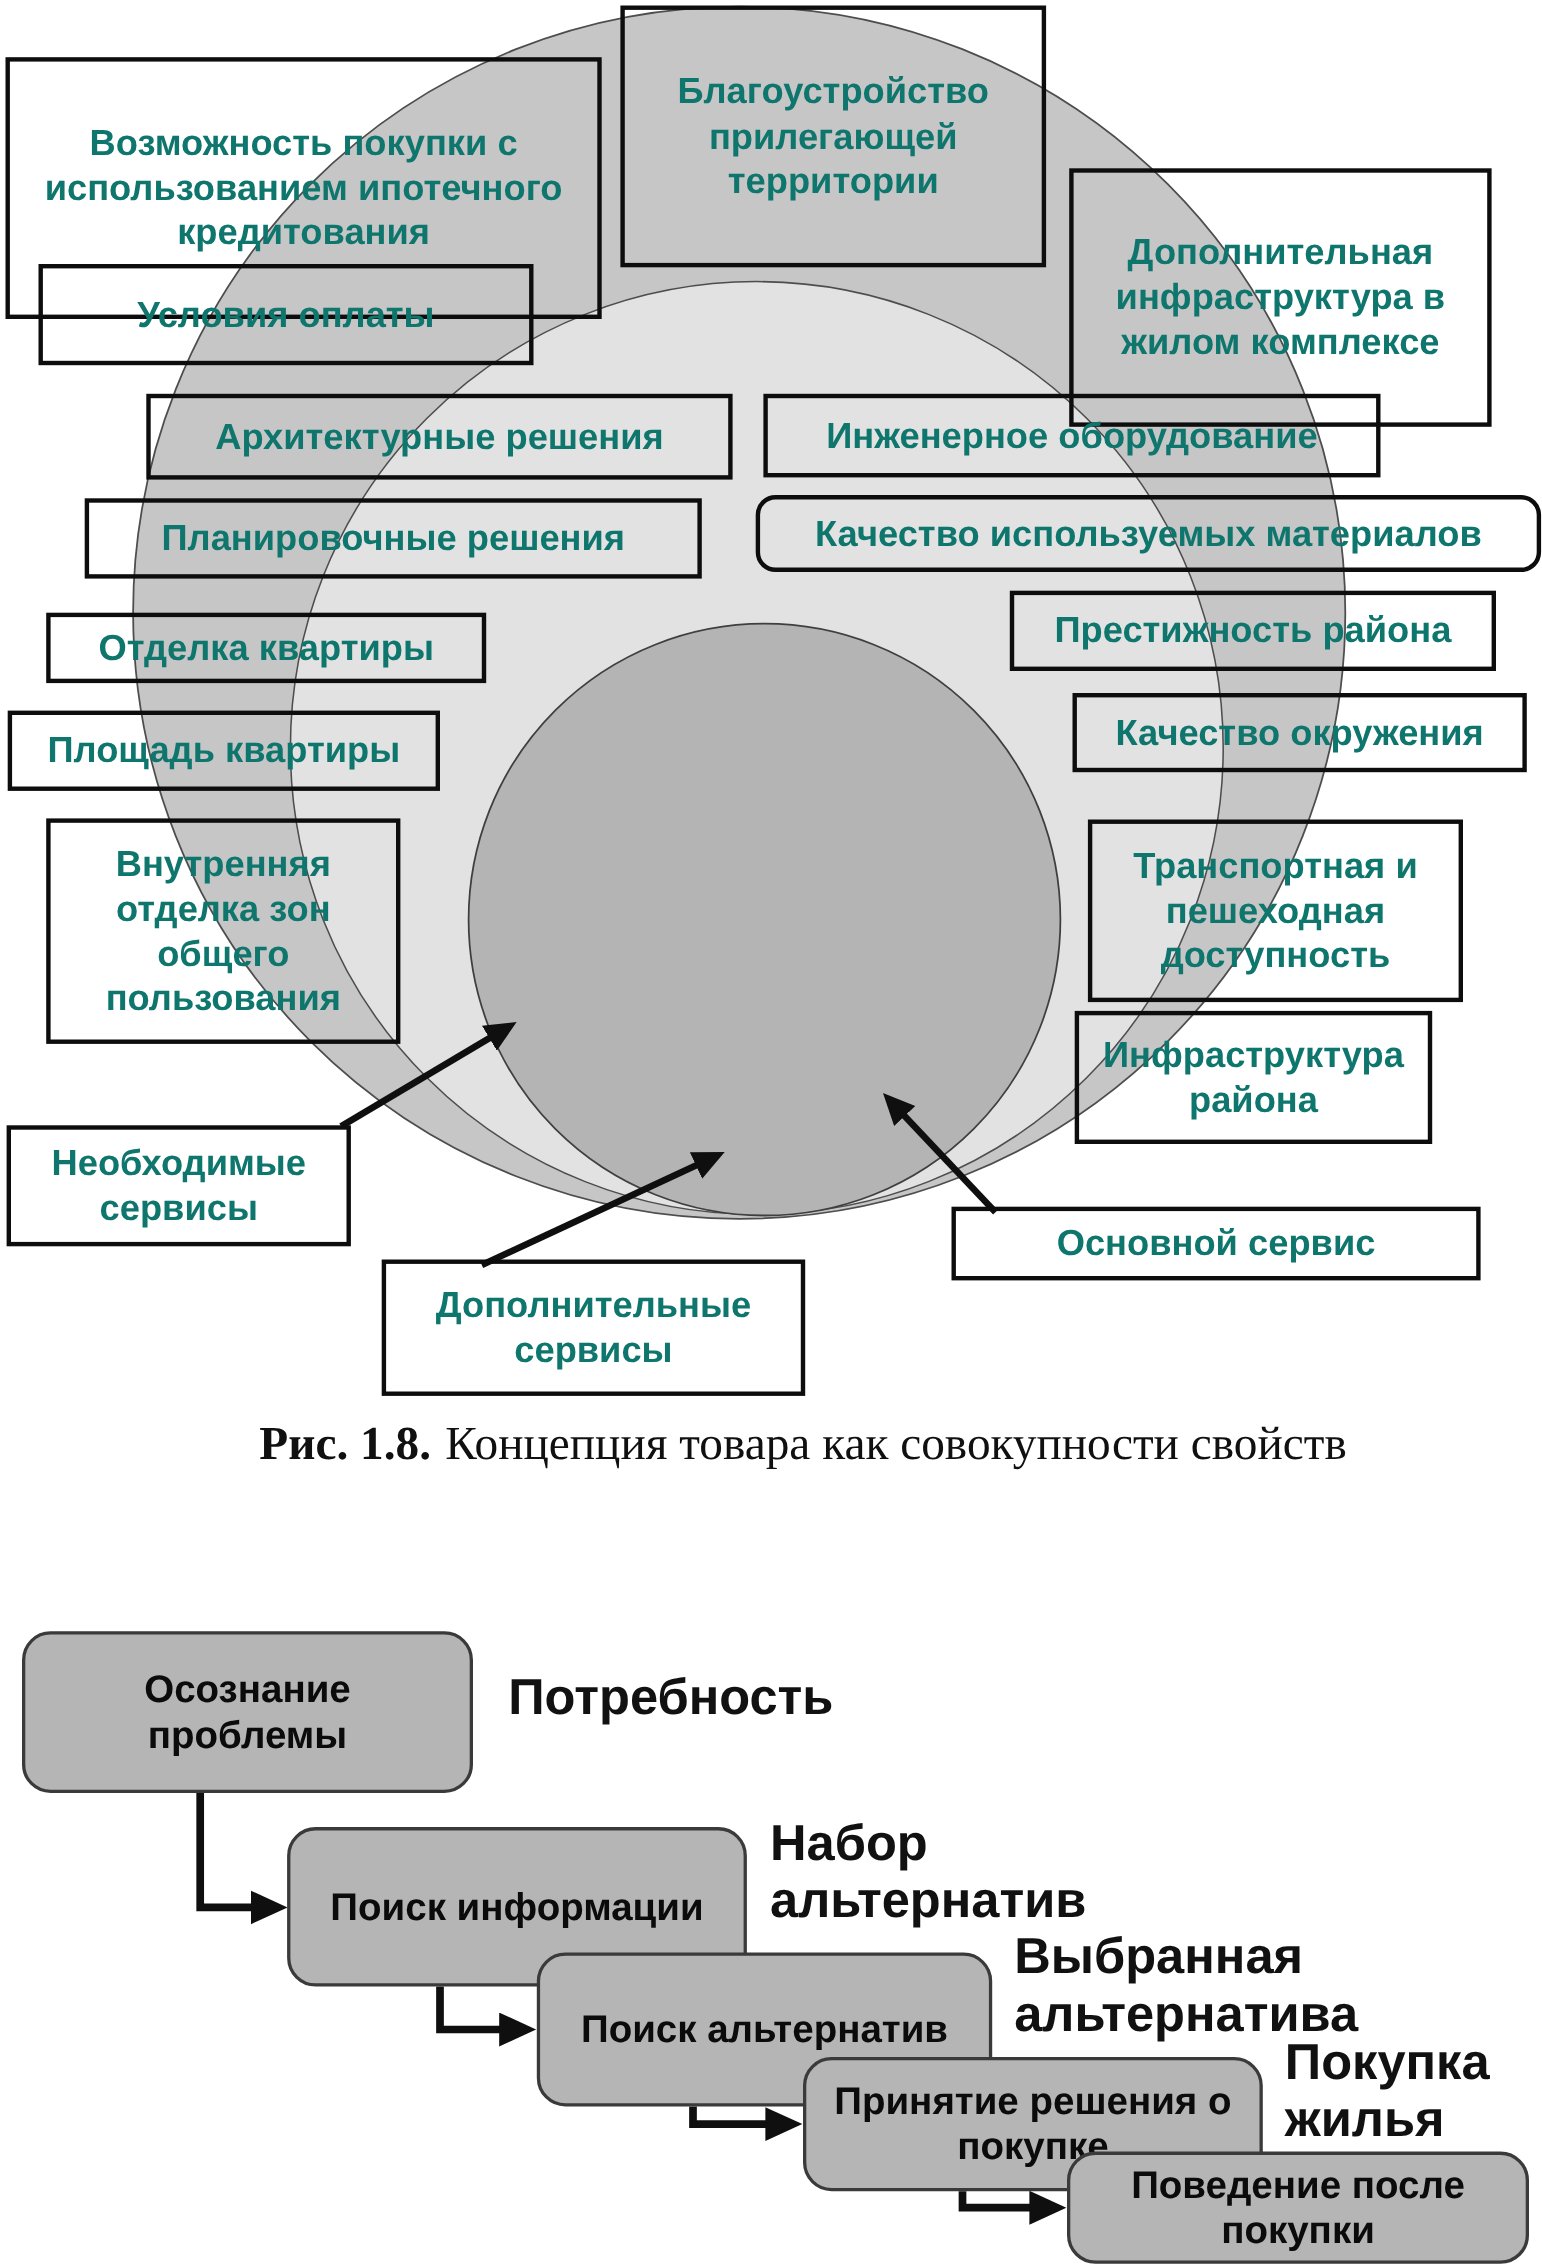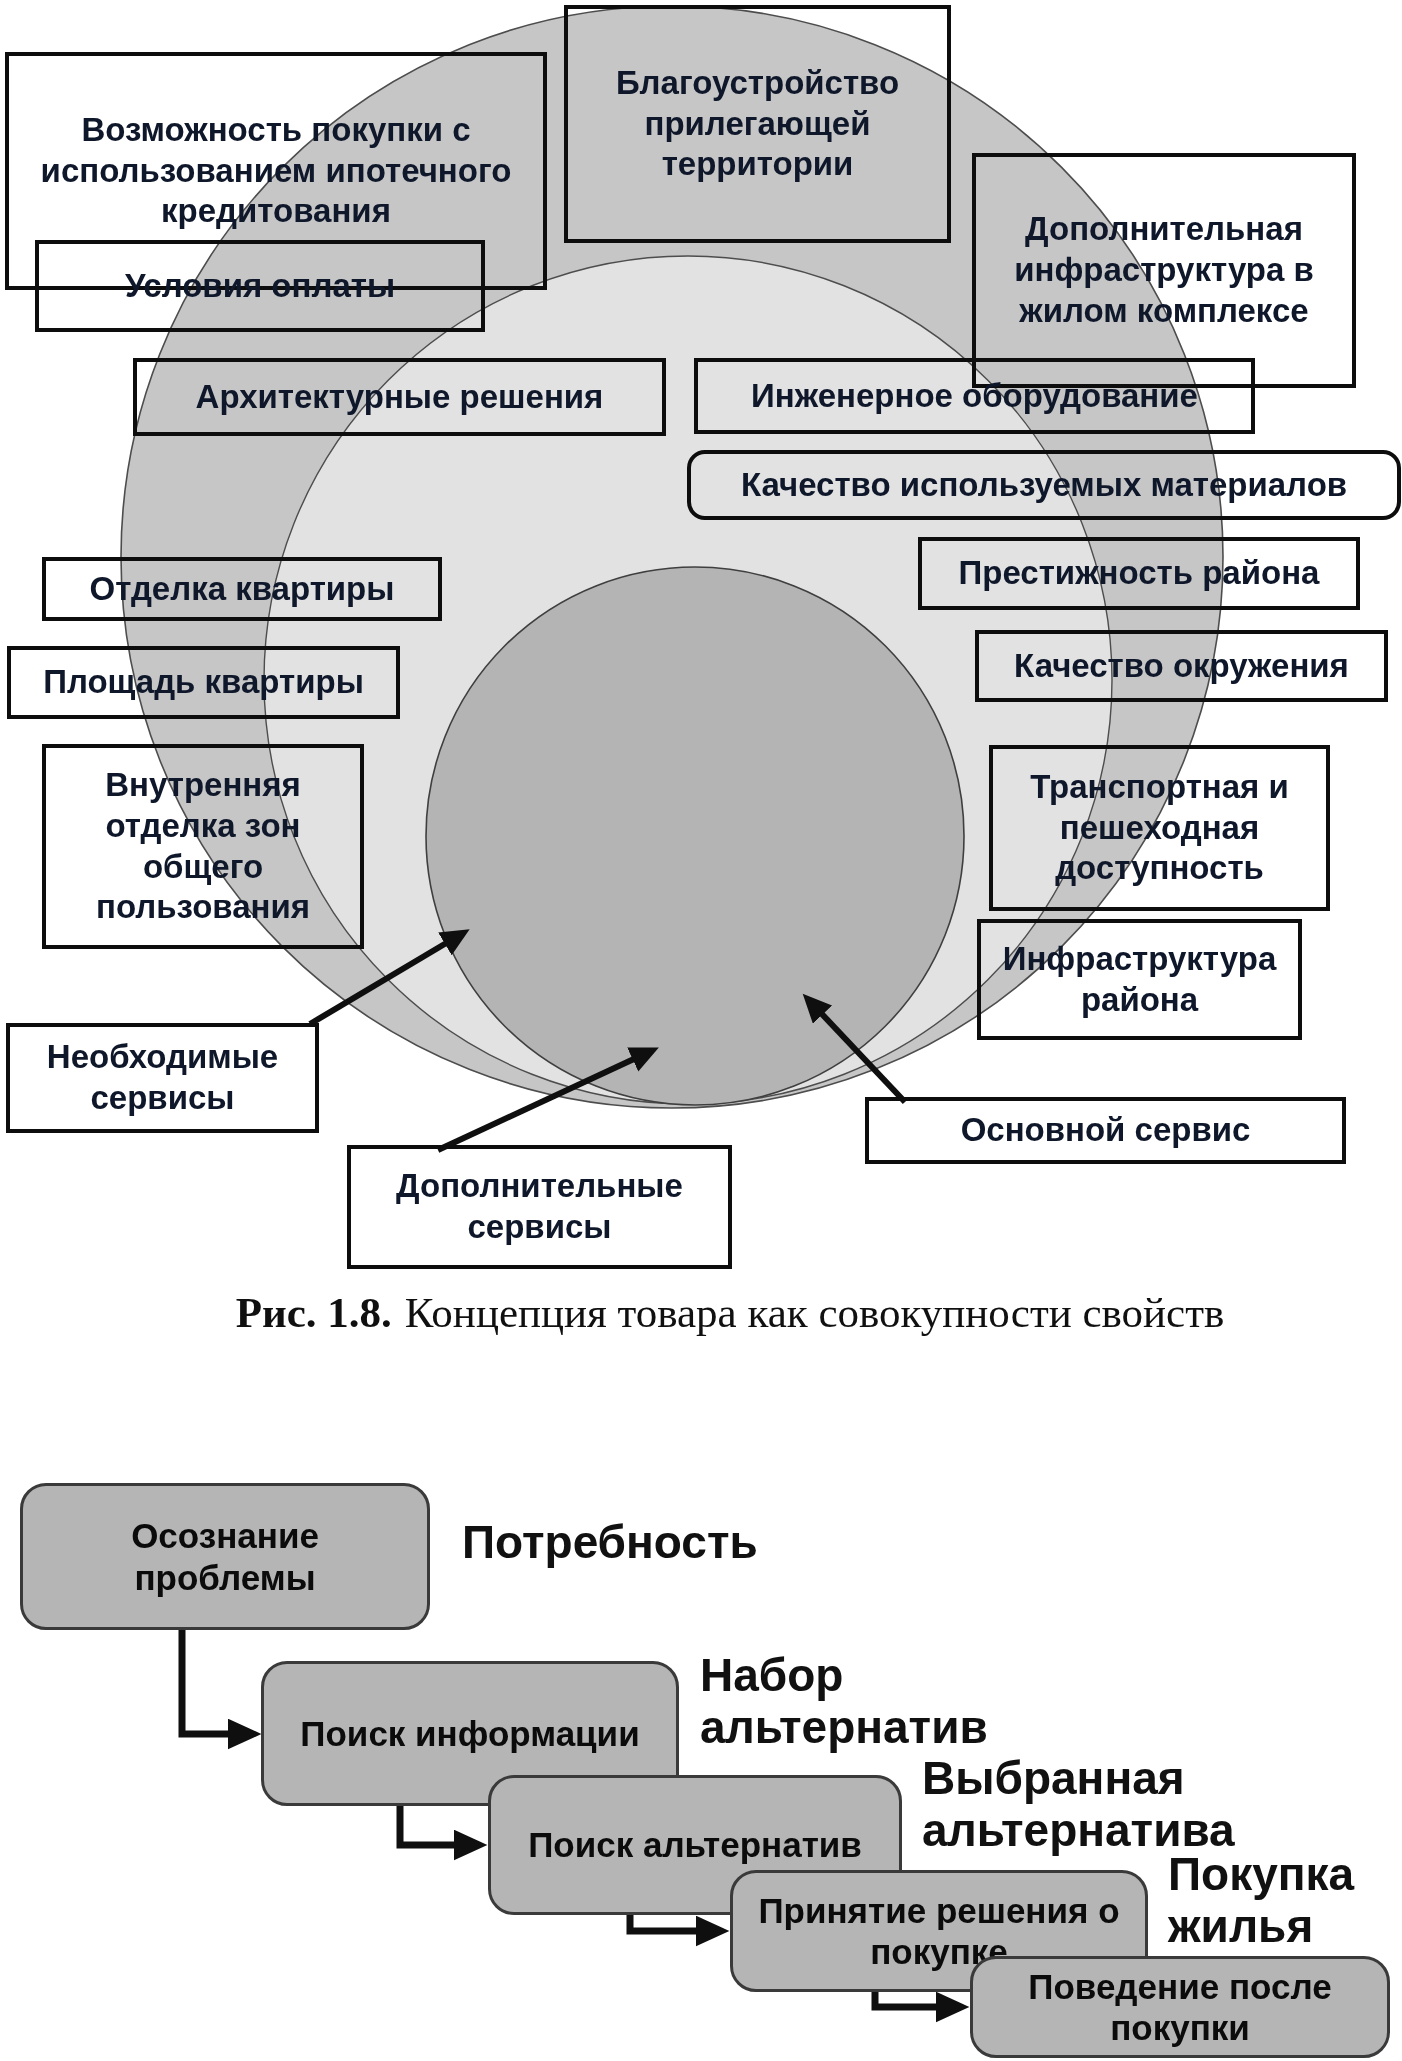--- a/index.html
+++ b/index.html
@@ -7,21 +7,21 @@
         font-family:"Liberation Sans","DejaVu Sans",sans-serif;}
   #diagram-svg{position:absolute;left:0;top:0;z-index:0;}
   .ring-outer{fill:var(--outer-ring,#c6c6c6);stroke:#4d4d4d;stroke-width:1.6;}
   .ring-middle{fill:var(--middle-ring,#e2e2e2);stroke:#4d4d4d;stroke-width:1.4;}
   .ring-core{fill:var(--core-circle,#b4b4b4);stroke:#3f3f3f;stroke-width:1.6;}
   .arrow{stroke:#0f0f0f;stroke-width:6;fill:none;}
   .elbow{stroke:#0f0f0f;stroke-width:7;fill:none;}
   .ah{fill:#0f0f0f;}
   .b{position:absolute;z-index:2;border:4px solid #0d0d0d;background:transparent;
      display:flex;align-items:center;justify-content:center;text-align:center;
-     font-weight:bold;font-size:33px;line-height:1.24;color:#0f172a;padding:4px 24px;box-sizing:border-box;}
+     font-weight:bold;font-size:33px;line-height:1.24;color:#0f766e;padding:4px 24px;box-sizing:border-box;}
   .step{position:absolute;z-index:2;background:var(--flow-box,#b5b5b5);border:3px solid #3a3a3a;border-radius:26px;
      display:flex;align-items:center;justify-content:center;text-align:center;
      font-weight:bold;font-size:35px;line-height:1.18;color:#0b0b0b;padding:4px 14px;box-sizing:border-box;}
   .flabel{position:absolute;z-index:2;font-weight:bold;font-size:46px;line-height:1.14;color:#111;}
   #caption{position:absolute;z-index:2;left:60px;top:1288px;width:1340px;text-align:center;
      font-family:"Liberation Serif","DejaVu Serif",serif;font-size:43px;color:#101010;}
   #caption .cap-prefix{font-weight:bold;}
   #caption .cap-text{margin-left:13px;}
 </style>
 </head>
@@ -49,20 +49,21 @@
     <polyline class="elbow" points="630,1915 630,1931 700,1931" marker-end="url(#ah)"></polyline>
     <polyline class="elbow" points="875,1992 875,2007 940,2007" marker-end="url(#ah)"></polyline>
   </svg>
 
   <div class="b" style="left:5px;top:52px;width:542px;height:238px;">Возможность покупки с использованием ипотечного кредитования</div>
   <div class="b" style="left:35px;top:240px;width:450px;height:92px;">Условия оплаты</div>
   <div class="b" style="left:564px;top:5px;width:387px;height:238px;">Благоустройство прилегающей территории</div>
   <div class="b" style="left:972px;top:153px;width:384px;height:235px;">Дополнительная инфраструктура в жилом комплексе</div>
   <div class="b" style="left:133px;top:358px;width:533px;height:78px;">Архитектурные решения</div>
   <div class="b" style="left:694px;top:358px;width:561px;height:76px;">Инженерное оборудование</div>
+  <div class="b" style="left:77px;top:453px;width:561px;height:73px;">Планировочные решения</div>
   <div class="b" style="left:687px;top:450px;width:714px;height:70px;border-radius:18px;">Качество используемых материалов</div>
   <div class="b" style="left:42px;top:557px;width:400px;height:64px;">Отделка квартиры</div>
   <div class="b" style="left:918px;top:537px;width:442px;height:73px;">Престижность района</div>
   <div class="b" style="left:7px;top:646px;width:393px;height:73px;">Площадь квартиры</div>
   <div class="b" style="left:975px;top:630px;width:413px;height:72px;">Качество окружения</div>
   <div class="b" style="left:42px;top:744px;width:322px;height:205px;">Внутренняя отделка зон общего пользования</div>
   <div class="b" style="left:989px;top:725px;width:341px;height:166px;margin-top:20px;">Транспортная и пешеходная доступность</div>
   <div class="b" style="left:977px;top:919px;width:325px;height:121px;">Инфраструктура района</div>
   <div class="b" style="left:6px;top:1023px;width:313px;height:110px;">Необходимые сервисы</div>
   <div class="b" style="left:347px;top:1145px;width:385px;height:124px;">Дополнительные сервисы</div>

